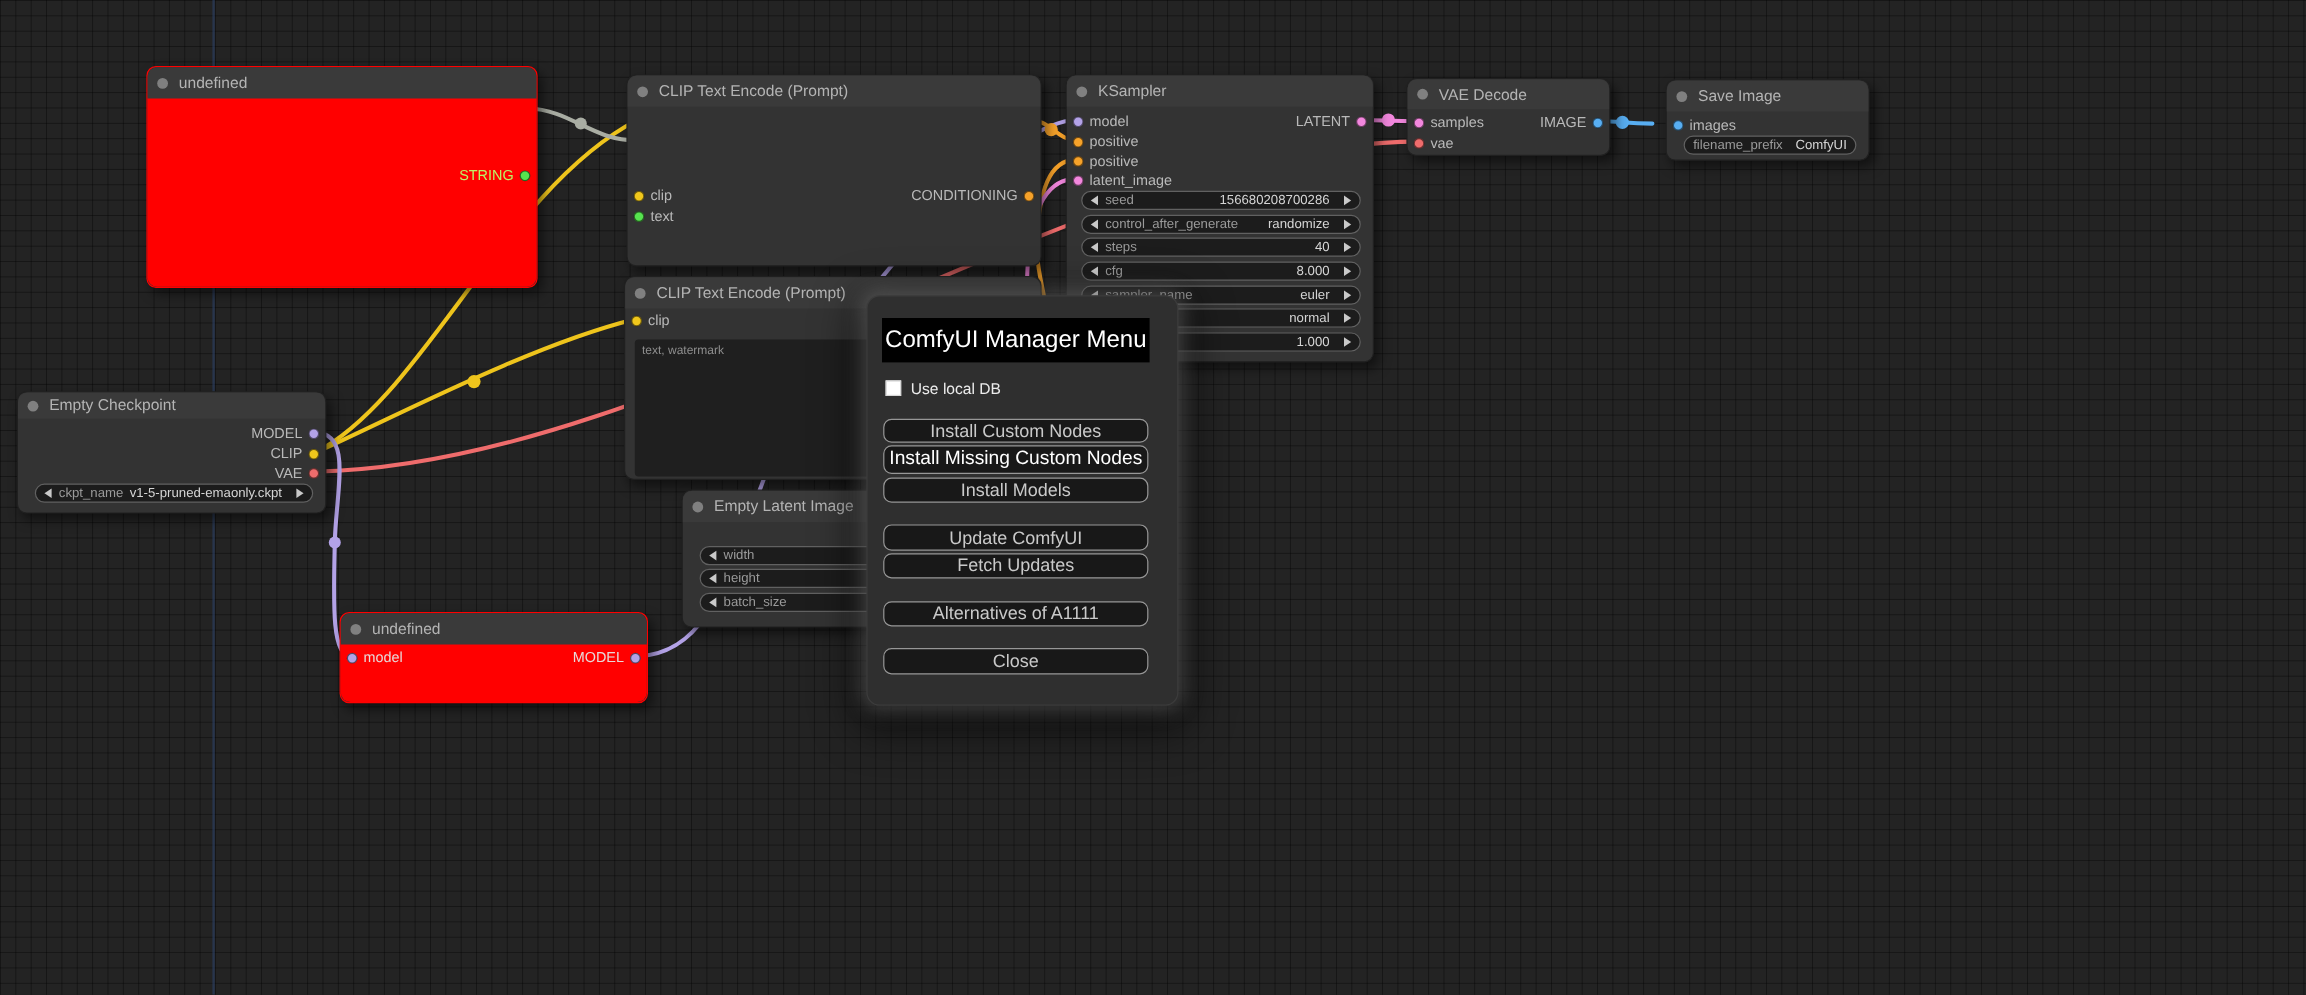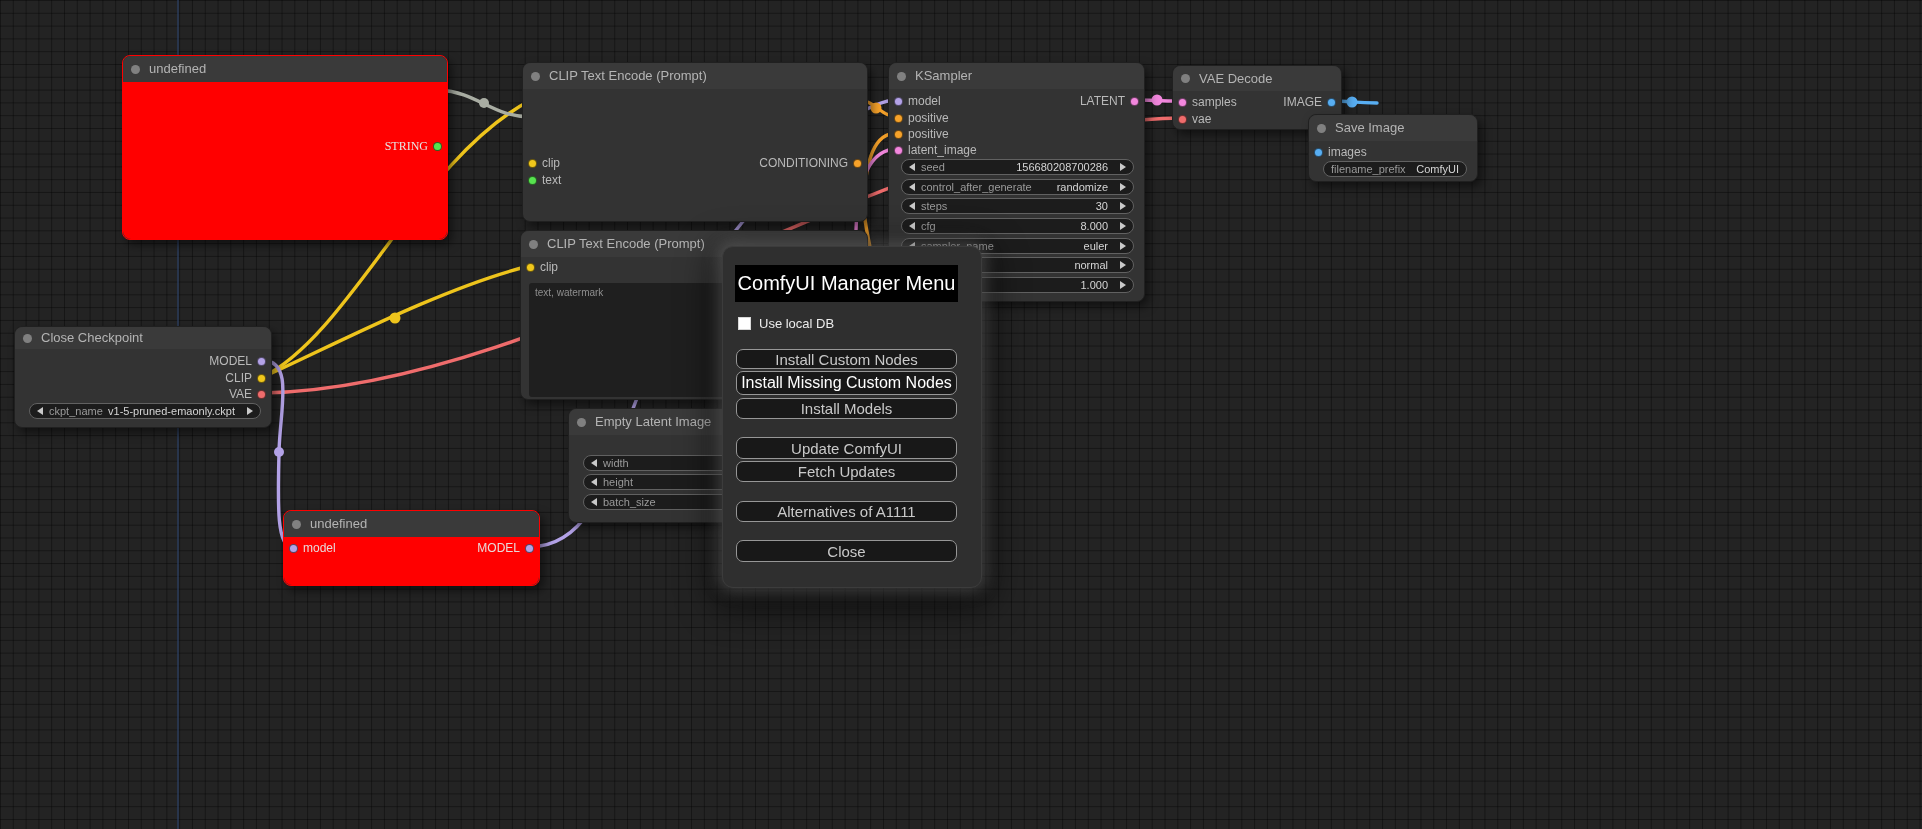--- a/index.html
+++ b/index.html
@@ -97,21 +97,21 @@
     <circle cx="1352" cy="102" r="5.5" fill="#58aef2"></circle>
   </g>
 </svg>
 
 <div class="node error" style="left:122px;top:55px;width:326px;height:185px;">
   <div class="nbody red" style="top:25px;"></div>
   <div class="nheader">
     <span class="hdot" style="background: rgb(128, 128, 128);"></span>
     <span>undefined</span>
   </div>
-  <div class="slot out" style="top:82px;width:120px;color:#e5e5e5;font-family:Liberation Serif, serif;">
+  <div class="slot out" style="top:82px;width:120px;color:#bef264;">
     <span class="slabel">STRING</span>
     <span class="sdot" style="background: rgb(87, 227, 79);"></span>
   </div>
 </div>
 
 <div class="node" style="left:522px;top:62px;width:346px;height:160px;">
   <div class="nheader">
     <span class="hdot" style="background: rgb(128, 128, 128);"></span>
     <span>CLIP Text Encode (Prompt)</span>
   </div>
@@ -165,21 +165,21 @@
     <span class="plabel">batch_size</span>
     <span class="pspace"></span>
     <span class="pvalue"></span>
     <span class="arrR"></span>
   </div>
 </div>
 
 <div class="node" style="left:14px;top:326px;width:258px;height:102px;">
   <div class="nheader" style="height:22px;line-height:22px;">
     <span class="hdot" style="top: 7px; background: rgb(128, 128, 128);"></span>
-    <span>Close Checkpoint</span>
+    <span>Empty Checkpoint</span>
   </div>
   <div class="slot out" style="top:26px;width:110px;">
     <span class="slabel">MODEL</span>
     <span class="sdot" style="background: rgb(179, 162, 231);"></span>
   </div>
   <div class="slot out" style="top:43px;width:110px;">
     <span class="slabel">CLIP</span>
     <span class="sdot" style="background: rgb(240, 199, 28);"></span>
   </div>
   <div class="slot out" style="top:59px;width:110px;">
@@ -231,21 +231,21 @@
     <span class="arrL"></span>
     <span class="plabel">control_after_generate</span>
     <span class="pspace"></span>
     <span class="pvalue">randomize</span>
     <span class="arrR"></span>
   </div>
   <div class="pill" style="left:12px;top:135px;width:233px;">
     <span class="arrL"></span>
     <span class="plabel">steps</span>
     <span class="pspace"></span>
-    <span class="pvalue">30</span>
+    <span class="pvalue">40</span>
     <span class="arrR"></span>
   </div>
   <div class="pill" style="left:12px;top:155px;width:233px;">
     <span class="arrL"></span>
     <span class="plabel">cfg</span>
     <span class="pspace"></span>
     <span class="pvalue">8.000</span>
     <span class="arrR"></span>
   </div>
   <div class="pill" style="left:12px;top:175px;width:233px;">
@@ -283,21 +283,21 @@
   <div class="slot in" style="top:45px;width:90px;">
     <span class="sdot" style="background: rgb(239, 108, 108);"></span>
     <span class="slabel">vae</span>
   </div>
   <div class="slot out" style="top:28px;width:70px;">
     <span class="slabel">IMAGE</span>
     <span class="sdot" style="background: rgb(88, 174, 242);"></span>
   </div>
 </div>
 
-<div class="node" style="left:1308px;top:66px;width:170px;height:68px;margin-top:48px;">
+<div class="node" style="left:1388px;top:66px;width:170px;height:68px;">
   <div class="nheader">
     <span class="hdot" style="background: rgb(128, 128, 128);"></span>
     <span>Save Image</span>
   </div>
   <div class="slot in" style="top:29px;width:90px;">
     <span class="sdot" style="background: rgb(88, 174, 242);"></span>
     <span class="slabel">images</span>
   </div>
   <div class="pill" style="left:14px;top:46px;width:144px;">
     <span class="plabel">filename_prefix</span>

